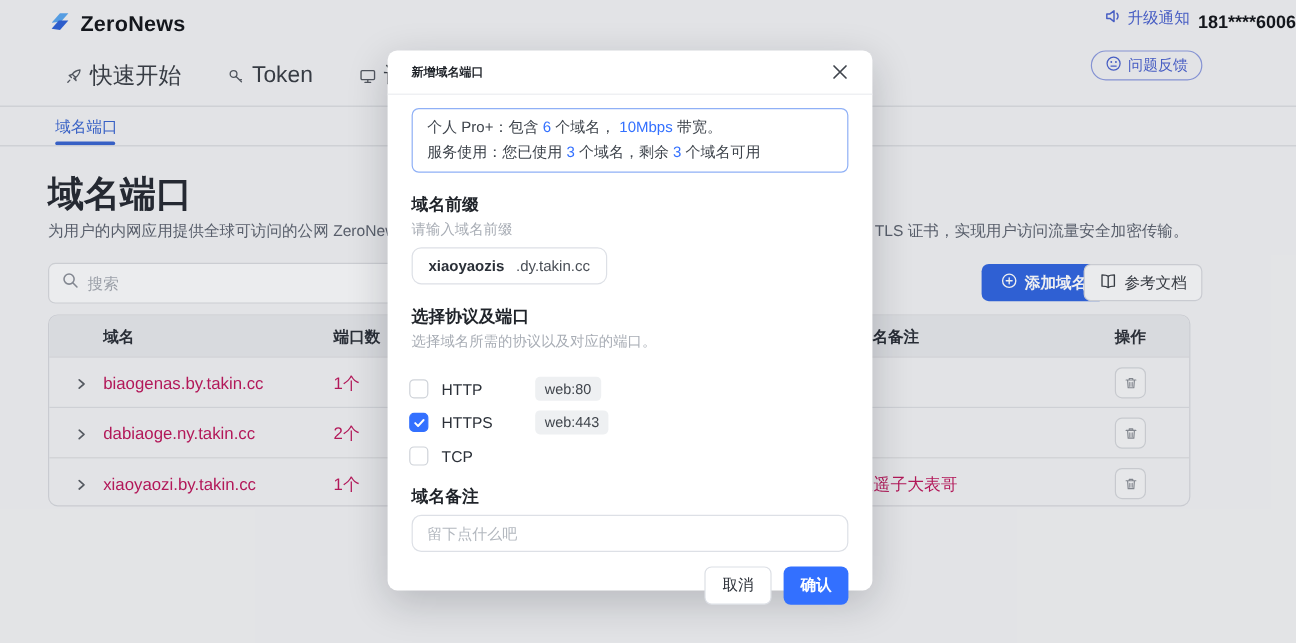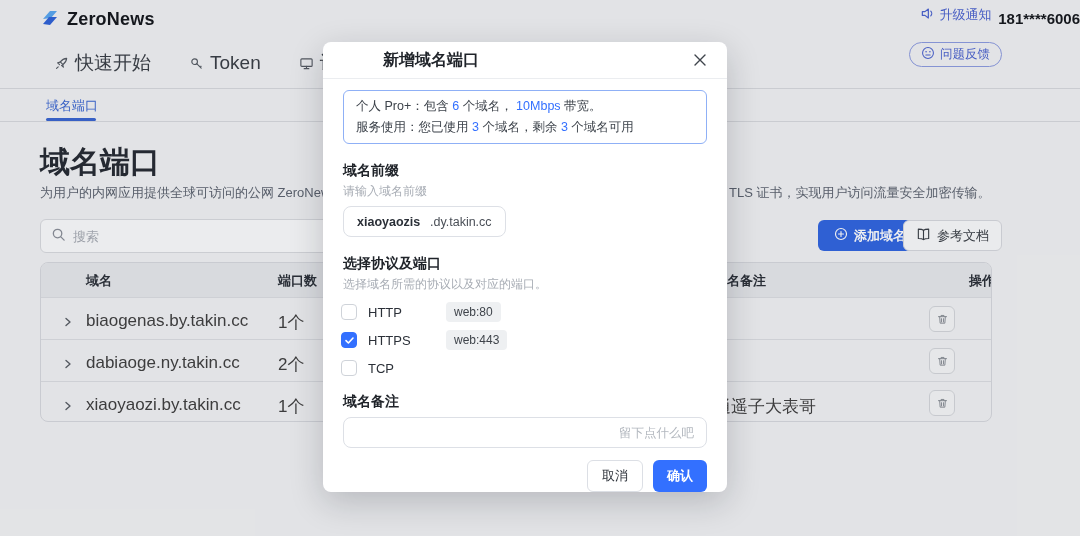--- a/index.html
+++ b/index.html
@@ -36,58 +36,58 @@
   .search-box input { border:none; outline:none; background:transparent; font-size:13px; color:#3a3f46; width:100%; font-family:inherit; }
   .search-box input::placeholder { color:#a6abb3; }
 
   .btn-add { position:absolute; left:818px; top:220px; height:31px; background:#3166e0; color:#fff; border:none; border-radius:6px; font-size:13px; font-weight:600; display:flex; align-items:center; gap:6px; padding:0 16px; cursor:pointer; font-family:inherit; }
   .btn-docs { position:absolute; left:903px; top:220px; height:31px; background:#fafbfc; color:#3a3f46; border:1px solid #d7d9de; border-radius:6px; font-size:13px; display:flex; align-items:center; gap:6px; padding:0 12px; cursor:pointer; font-family:inherit; }
 
   
   .table { position:absolute; left:40px; top:262px; width:952px; height:160px; border:1px solid #d7d9de; border-radius:8px; overflow:hidden; }
   .thead { position:relative; height:34px; background:#e7e9ec; font-size:13px; font-weight:700; color:#2b3038; }
   .th { position:absolute; top:9px; white-space:nowrap; }
-  .th-domain { left:45px; } .th-ports { left:237px; } .th-remark { left:673px; } .th-actions { left:888px;margin-left:40px; }
-  .trow { position:relative; height:42px; border-top:1px solid #dcdee2; font-size:17px; color:#404040; }
+  .th-domain { left:45px; } .th-ports { left:237px; } .th-remark { left:673px; } .th-actions { left:888px; }
+  .trow { position:relative; height:42px; border-top:1px solid #dcdee2; font-size:14px; color:#be185d; }
   .td { position:absolute; top:13px; white-space:nowrap; }
   .td-chevron { left:22px; top:14px; color:#5a5f66; }
   .td-domain { left:45px; font-weight:500; } .td-ports { left:237px; } .td-remark { left:673px; }
   .trash-btn { position:absolute; left:888px; top:8px; width:26px; height:26px; border:1px solid #d4d7db; background:#f6f7f8; border-radius:6px; display:flex; align-items:center; justify-content:center; cursor:pointer; }
 
   
   .watermark { position:absolute; left:750px; top:466px; display:flex; align-items:center; gap:10px; color:#97989d; z-index:6; }
   .watermark-text { font-size:29px; font-weight:600; letter-spacing:1px; }
 
   
   .overlay { position:absolute; inset:0; background:rgba(24,28,36,0.07); z-index:5; }
   .modal { position:absolute; left:323px; top:42px; width:404px; height:450px; background:#ffffff; border-radius:8px; box-shadow:0 10px 34px rgba(15,20,30,0.20); z-index:10; }
   .modal-header { height:37px; border-bottom:1px solid #ebedf0; display:flex; align-items:center; justify-content:space-between; padding:0 20px; }
-  .modal-title { font-size:16px; font-weight:700; color:#1f2329;margin-left:40px; }
+  .modal-title { font-size:10px; font-weight:700; color:#1f2329; }
   .modal-close { cursor:pointer; display:flex; align-items:center; }
   .modal-body { padding:11px 20px 0 20px; }
 
   .plan-box { border:1px solid #8fb0f6; border-radius:6px; padding:5px 12px; font-size:12.5px; color:#3d434b; line-height:21px; }
   .blue { color:#3370ff; }
 
   .field-label { margin-top:16px; font-size:14px; font-weight:700; color:#1f2329; line-height:20px; }
   .field-hint { margin-top:3px; font-size:12px; color:#a8adb5; line-height:17px; }
 
   .prefix-wrap { margin-top:6px; display:inline-flex; align-items:center; height:31px; border:1px solid #dde0e6; border-radius:8px; padding:0 13px; gap:5px; }
   .prefix-wrap input { border:none; outline:none; width:68px; font-size:12.5px; font-weight:600; color:#2b3038; font-family:inherit; background:transparent; }
   .prefix-suffix { font-size:12.5px; color:#4a4f57; }
 
-  .proto-list { margin-top:10px; }
+  .proto-list { margin-top:22px; }
   .proto-row { position:relative; height:18px; margin-bottom:10px; display:flex; align-items:center; }
   .checkbox { width:16px; height:16px; border:1px solid #cfd3d9; border-radius:4px; background:#fff; margin-left:-2px; cursor:pointer; display:flex; align-items:center; justify-content:center; }
   .checkbox.checked { background:#3370ff; border-color:#3370ff; }
   .proto-name { margin-left:11px; font-size:13px; color:#2b3038; }
   .proto-tag { position:absolute; left:103px; background:#eef0f2; border-radius:4px; font-size:12px; color:#3f444b; padding:3px 8px; }
 
   .remark-label { margin-top:14px; }
-  .remark-input { margin-top:6px; width:100%; height:31px; border:1px solid #dde0e6; border-radius:8px; padding:0 12px; font-size:12.5px; color:#2b3038; outline:none; font-family:inherit;text-align:right; }
+  .remark-input { margin-top:6px; width:100%; height:31px; border:1px solid #dde0e6; border-radius:8px; padding:0 12px; font-size:12.5px; color:#2b3038; outline:none; font-family:inherit; }
   .remark-input::placeholder { color:#b3b8bf; }
 
   .modal-footer { margin-top:12px; display:flex; justify-content:flex-end; gap:10px; padding-right:0; }
   .btn-cancel { height:32px; padding:0 14px; background:#fff; border:1px solid #dcdfe5; border-radius:6px; font-size:13px; color:#2b3038; cursor:pointer; font-family:inherit; }
   .btn-confirm { height:32px; padding:0 14px; background:#3370ff; border:none; border-radius:6px; font-size:13px; font-weight:700; color:#fff; cursor:pointer; font-family:inherit; }
 </style>
 </head>
 <body>
 
 <div class="screen">

